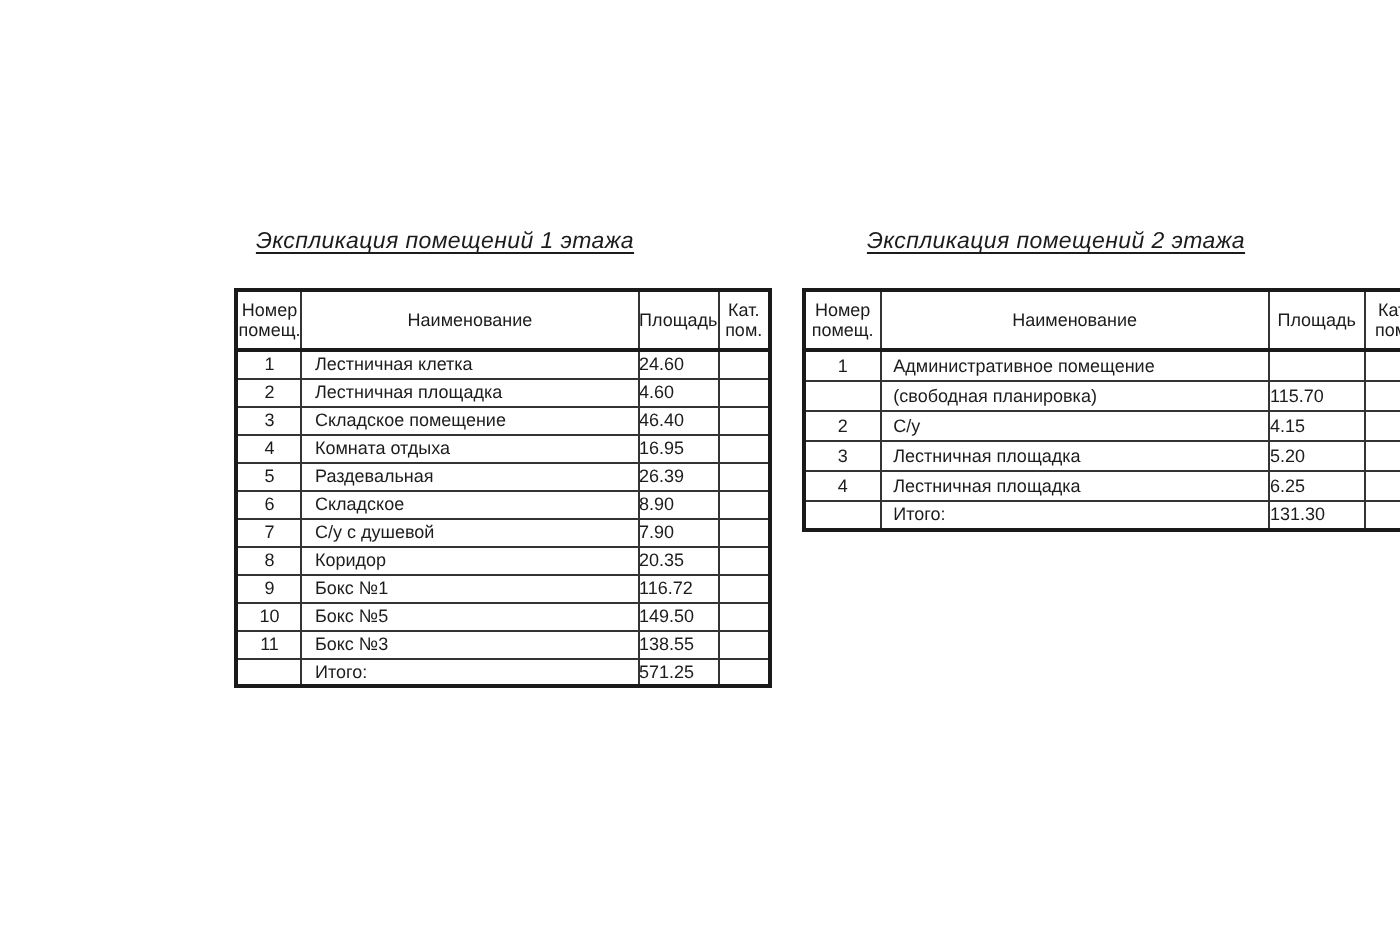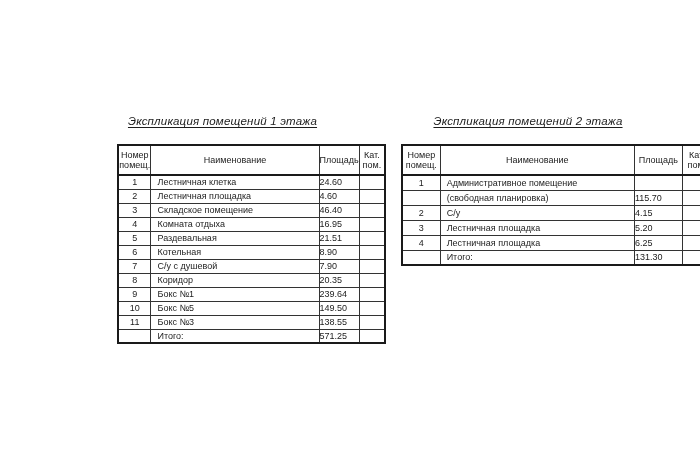--- a/index.html
+++ b/index.html
@@ -111,45 +111,45 @@
         </tr>
           <tr>
           <td class="c-num">4</td>
           <td class="c-name">Комната отдыха</td>
           <td class="c-area">16.95</td>
           <td class="c-cat"></td>
         </tr>
           <tr>
           <td class="c-num">5</td>
           <td class="c-name">Раздевальная</td>
-          <td class="c-area">21.51</td>
+          <td class="c-area">26.39</td>
           <td class="c-cat"></td>
         </tr>
           <tr>
           <td class="c-num">6</td>
-          <td class="c-name">Котельная</td>
+          <td class="c-name">Складское</td>
           <td class="c-area">8.90</td>
           <td class="c-cat"></td>
         </tr>
           <tr>
           <td class="c-num">7</td>
           <td class="c-name">С/у с душевой</td>
           <td class="c-area">7.90</td>
           <td class="c-cat"></td>
         </tr>
           <tr>
           <td class="c-num">8</td>
           <td class="c-name">Коридор</td>
           <td class="c-area">20.35</td>
           <td class="c-cat"></td>
         </tr>
           <tr>
           <td class="c-num">9</td>
           <td class="c-name">Бокс №1</td>
-          <td class="c-area">239.64</td>
+          <td class="c-area">116.72</td>
           <td class="c-cat"></td>
         </tr>
           <tr>
           <td class="c-num">10</td>
           <td class="c-name">Бокс №5</td>
           <td class="c-area">149.50</td>
           <td class="c-cat"></td>
         </tr>
           <tr>
           <td class="c-num">11</td>

